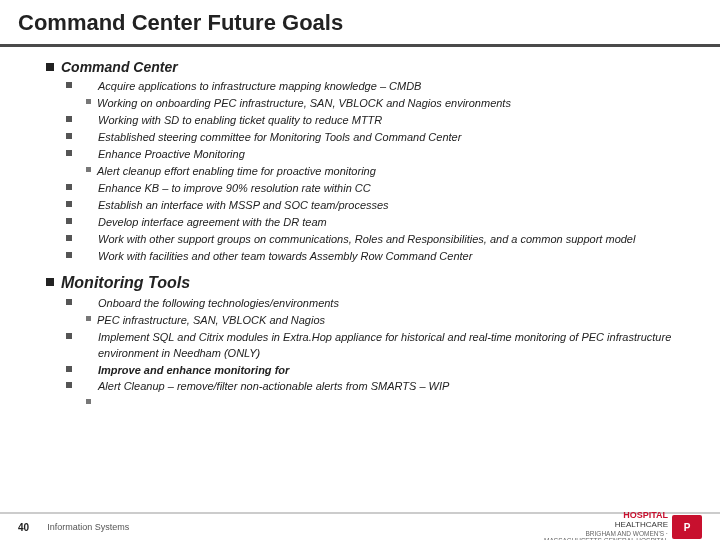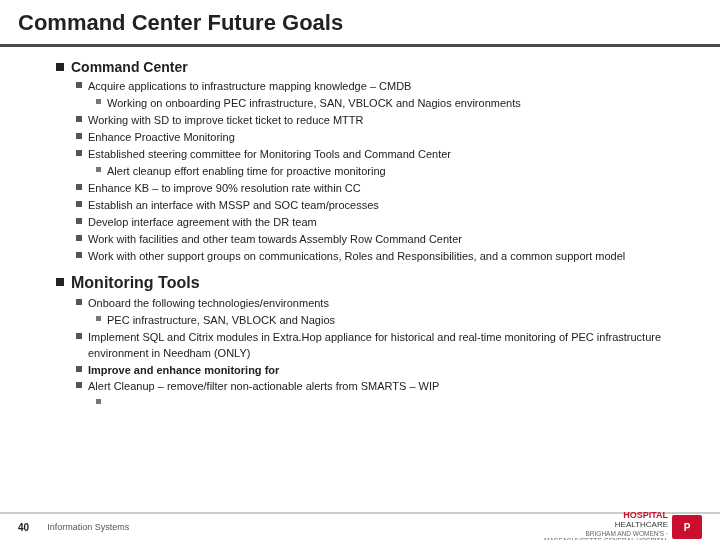--- a/index.html
+++ b/index.html
@@ -22,25 +22,26 @@
       border-bottom: 3px solid #4a4a4a;
       padding: 10px 18px 8px 18px;
     }
     .title-bar h1 {
       font-size: 22px;
       font-weight: bold;
       color: #222;
     }
     .content {
       flex: 1;
-      padding: 6px 18px 2px 28px;
+      padding: 6px 18px 2px 18px;
       overflow: hidden;
       font-size: 11px;
       color: #222;
       line-height: 1.45;
+      font-style: italic;
     }
     .section-header {
       display: flex;
       align-items: center;
       margin-top: 4px;
       margin-bottom: 2px;
     }
     .section-bullet {
       width: 8px;
       height: 8px;
@@ -52,20 +53,21 @@
     .section-title {
       font-size: 14px;
       font-weight: bold;
       color: #222;
     }
     .l1 {
       padding-left: 28px;
     }
     .l2 {
       padding-left: 48px;
+      gap: 20px;
     }
     .l3 {
       padding-left: 68px;
     }
     .bullet-item {
       display: flex;
       align-items: flex-start;
       margin-bottom: 1px;
     }
     .sq {
@@ -145,53 +147,53 @@
     <div class="l2 bullet-item">
       <span class="sq"></span>
       <span>Acquire applications to infrastructure mapping knowledge – CMDB</span>
     </div>
     <div class="l3 bullet-item">
       <span class="sq-small"></span>
       <span>Working on onboarding PEC infrastructure, SAN, VBLOCK and Nagios environments</span>
     </div>
     <div class="l2 bullet-item">
       <span class="sq"></span>
-      <span>Working with SD to improve ticket ticket to reduce MTTR</span>
+      <span>Working with SD to enabling ticket quality to reduce MTTR</span>
+    </div>
+    <div class="l2 bullet-item">
+      <span class="sq"></span>
+      <span>Established steering committee for Monitoring Tools and Command Center</span>
     </div>
     <div class="l2 bullet-item">
       <span class="sq"></span>
       <span>Enhance Proactive Monitoring</span>
     </div>
-    <div class="l2 bullet-item">
-      <span class="sq"></span>
-      <span>Established steering committee for Monitoring Tools and Command Center</span>
-    </div>
     <div class="l3 bullet-item">
       <span class="sq-small"></span>
       <span>Alert cleanup effort enabling time for proactive monitoring</span>
     </div>
     <div class="l2 bullet-item">
       <span class="sq"></span>
       <span>Enhance KB – to improve 90% resolution rate within CC</span>
     </div>
     <div class="l2 bullet-item">
       <span class="sq"></span>
       <span>Establish an interface with MSSP and SOC team/processes</span>
     </div>
     <div class="l2 bullet-item">
       <span class="sq"></span>
       <span>Develop interface agreement with the DR team</span>
     </div>
     <div class="l2 bullet-item">
       <span class="sq"></span>
+      <span>Work with other support groups on communications, Roles and Responsibilities, and a common support model</span>
+    </div>
+    <div class="l2 bullet-item">
+      <span class="sq"></span>
       <span>Work with facilities and other team towards Assembly Row Command Center</span>
-    </div>
-    <div class="l2 bullet-item">
-      <span class="sq"></span>
-      <span>Work with other support groups on communications, Roles and Responsibilities, and a common support model</span>
     </div>
 
     <div class="section-header l1" style="margin-top:6px;">
       <span class="section-bullet"></span>
       <span class="section-title monitoring-title">Monitoring Tools</span>
     </div>
 
     <div class="l2 bullet-item">
       <span class="sq"></span>
       <span>Onboard the following technologies/environments</span>

